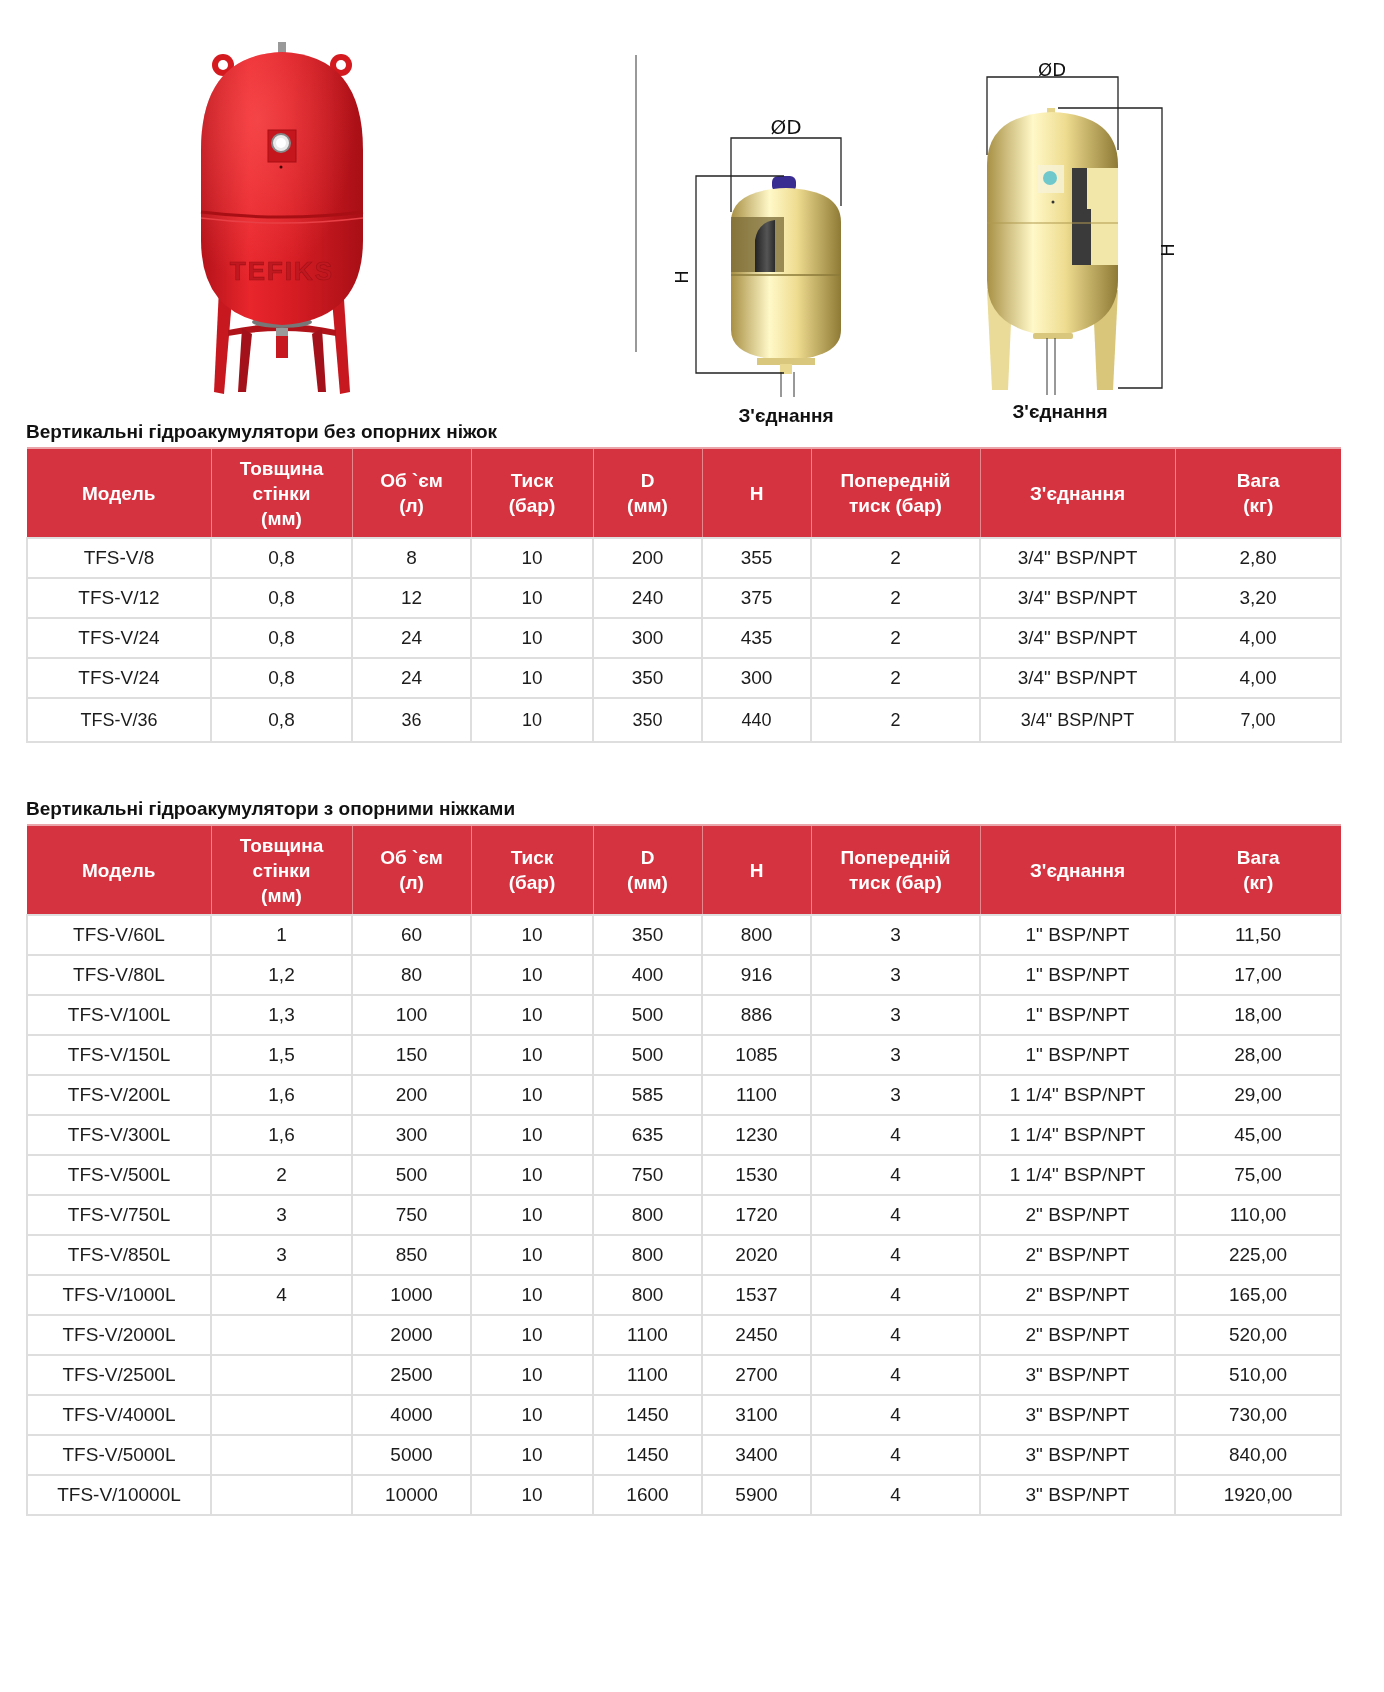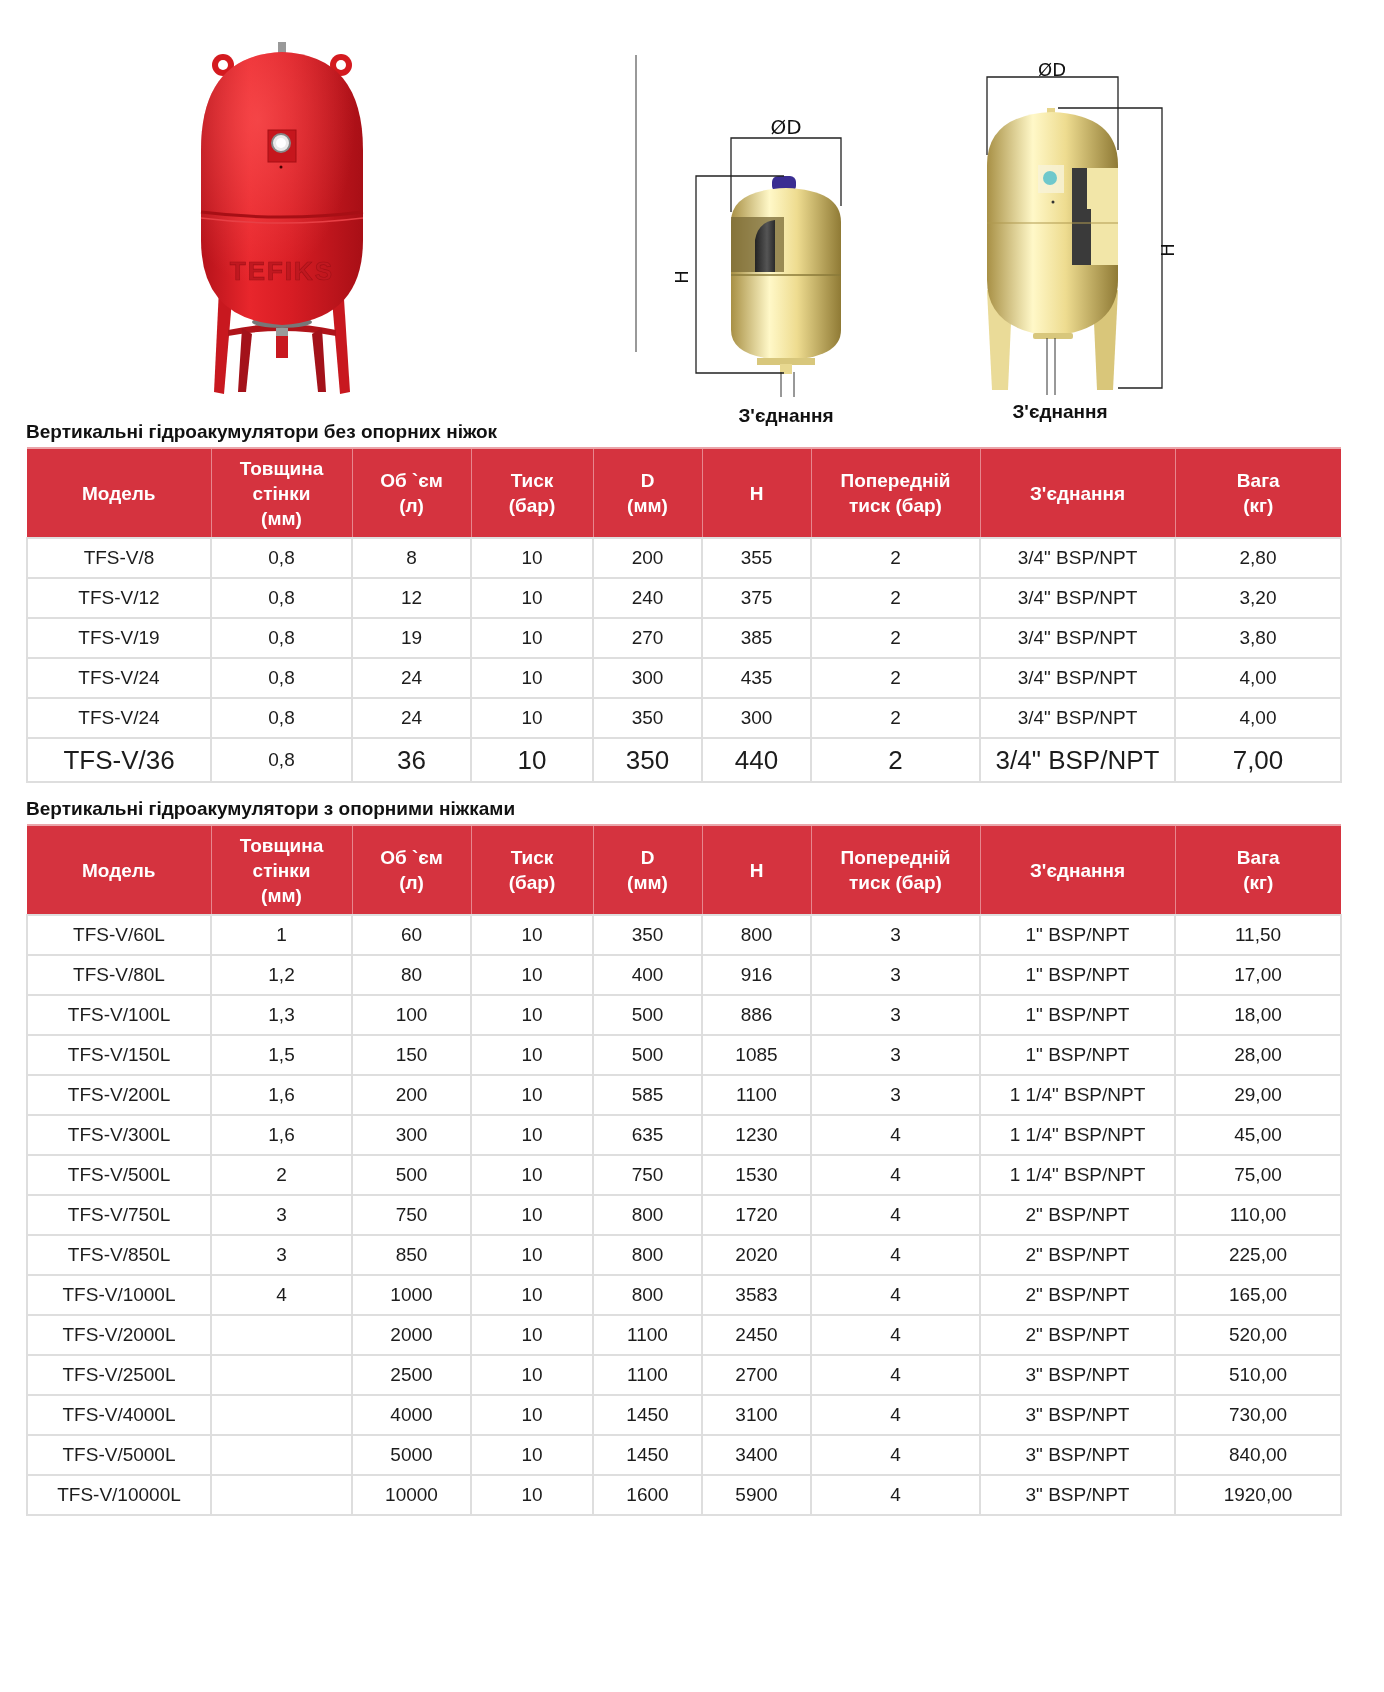--- a/index.html
+++ b/index.html
@@ -30,21 +30,21 @@
       padding: 0 4px;
     }
     table.spec th:first-child { border-left: none; }
     table.spec th:last-child { border-right: none; }
     table.spec thead tr { height: 90px; border-top: 2px solid #eaa5aa; }
     table.spec td {
       border: 2px solid #dedede; text-align: center; vertical-align: middle;
       font-size: 19px; color: #1c1c1c; height: 40px; padding: 0 2px;
       white-space: nowrap;
     }
-    table.spec tr.big td { font-size: 26px; height: 44px; }
+    table.spec tr.big td { font-size: 18px; height: 44px; }
     table.spec tr.big td.small { font-size: 19px; }
     .hdr-line { display: block; }
   </style>
 </head>
 <body>
 
 <div class="illus">
   <svg width="1384" height="440" viewBox="0 0 1384 440">
     <defs>
       <linearGradient id="redBody" x1="0" x2="1" y1="0" y2="0">
@@ -229,31 +229,20 @@
         <td class="small">0,8</td>
         <td>12</td>
         <td>10</td>
         <td>240</td>
         <td>375</td>
         <td>2</td>
         <td>3/4" BSP/NPT</td>
         <td>3,20</td>
       </tr>
       <tr>
-        <td>TFS-V/19</td>
-        <td class="small">0,8</td>
-        <td>19</td>
-        <td>10</td>
-        <td>270</td>
-        <td>385</td>
-        <td>2</td>
-        <td>3/4" BSP/NPT</td>
-        <td>3,80</td>
-      </tr>
-      <tr>
         <td>TFS-V/24</td>
         <td class="small">0,8</td>
         <td>24</td>
         <td>10</td>
         <td>300</td>
         <td>435</td>
         <td>2</td>
         <td>3/4" BSP/NPT</td>
         <td>4,00</td>
       </tr>
@@ -433,21 +422,21 @@
         <td>4</td>
         <td>2" BSP/NPT</td>
         <td>225,00</td>
       </tr>
       <tr>
         <td>TFS-V/1000L</td>
         <td class="small">4</td>
         <td>1000</td>
         <td>10</td>
         <td>800</td>
-        <td>3583</td>
+        <td>1537</td>
         <td>4</td>
         <td>2" BSP/NPT</td>
         <td>165,00</td>
       </tr>
       <tr>
         <td>TFS-V/2000L</td>
         <td class="small"></td>
         <td>2000</td>
         <td>10</td>
         <td>1100</td>

